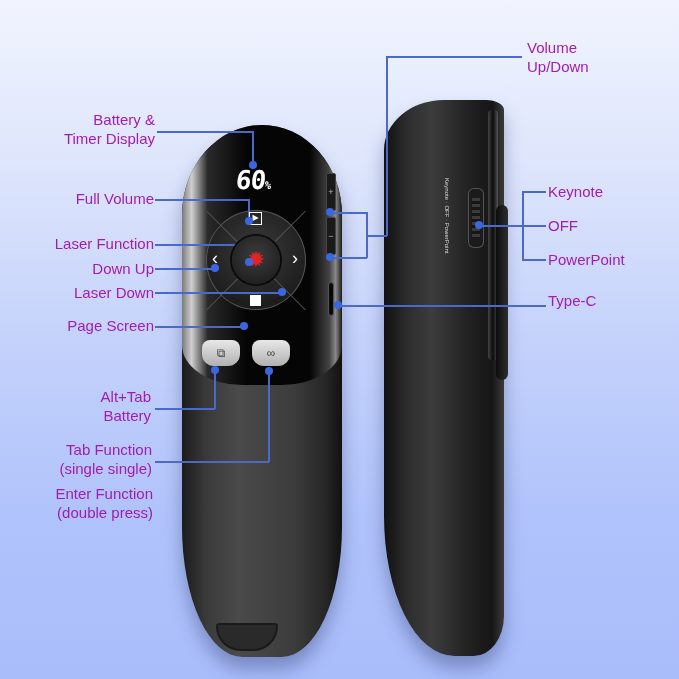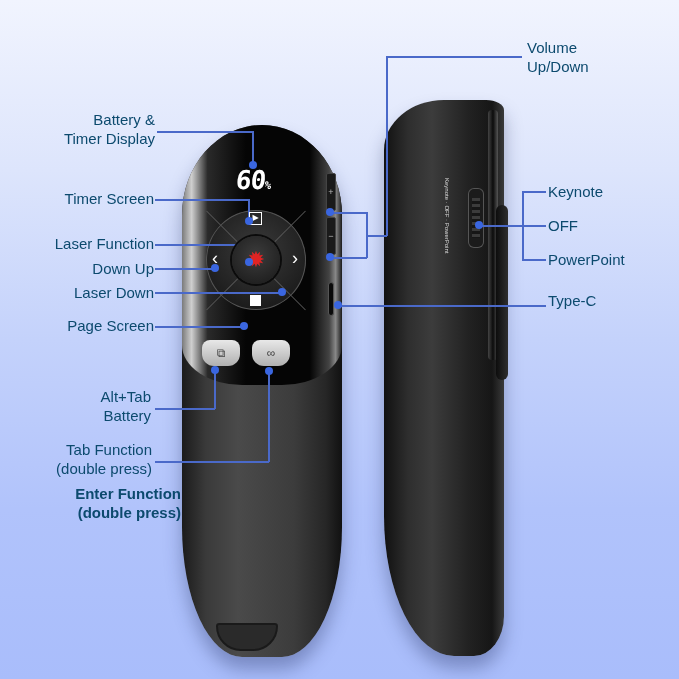--- a/index.html
+++ b/index.html
@@ -6,21 +6,21 @@
   html, body { width: 679px; height: 679px; overflow: hidden; }
   body {
     position: relative;
     font-family: "Liberation Sans", sans-serif;
     background: linear-gradient(180deg, #f1f4fe 0%, #dde5fc 25%, #c4d2fb 50%, #b1c3fb 75%, #a9bdfb 100%);
   }
   .label {
     position: absolute;
     font-size: 15px;
     line-height: 19px;
-    color: #0c4a6e;
+    color: #a21caf;
     white-space: pre-line;
   }
   .label.right { text-align: right; }
   .line { position: absolute; background: #4a69c9; }
   .dot { position: absolute; width: 8px; height: 8px; border-radius: 50%; background: #3a66e0; margin: -4px 0 0 -4px; z-index: 5; }
 
   
   .front {
     position: absolute; left: 182px; top: 125px; width: 160px; height: 532px;
     border-radius: 80px 80px 60px 60px / 90px 90px 130px 130px;
@@ -139,21 +139,21 @@
     </div>
   <div class="grip"></div>
 </div>
 
 <div class="label right" style="right:524px;top:110px;">Battery &amp;
 Timer Display</div>
 <div class="line" style="left:157px;top:131px;width:96px;height:1.5px;"></div>
 <div class="line" style="left:252px;top:131px;width:1.5px;height:34px;"></div>
 <div class="dot" style="left:253px;top:165px;"></div>
 
-<div class="label right" style="right:525px;top:189px;">Timer Screen</div>
+<div class="label right" style="right:525px;top:189px;">Full Volume</div>
 <div class="line" style="left:155px;top:199px;width:93px;height:1.5px;"></div>
 <div class="line" style="left:248px;top:199px;width:1.5px;height:22px;"></div>
 <div class="dot" style="left:249px;top:221px;"></div>
 
 <div class="label right" style="right:525px;top:234px;">Laser Function</div>
 <div class="line" style="left:155px;top:244px;width:93px;height:1.5px;"></div>
 <div class="line" style="left:248px;top:244px;width:1.5px;height:18px;"></div>
 <div class="dot" style="left:249px;top:262px;"></div>
 
 <div class="label right" style="right:525px;top:259px;">Down Up</div>
@@ -168,26 +168,26 @@
 <div class="line" style="left:155px;top:326px;width:89px;height:1.5px;"></div>
 <div class="dot" style="left:244px;top:326px;"></div>
 
 <div class="label right" style="right:528px;top:387px;">Alt+Tab
 Battery</div>
 <div class="line" style="left:155px;top:408px;width:60px;height:1.5px;"></div>
 <div class="line" style="left:214px;top:370px;width:1.5px;height:39px;"></div>
 <div class="dot" style="left:215px;top:370px;"></div>
 
 <div class="label right" style="right:527px;top:440px;">Tab Function
-(double press)</div>
+(single single)</div>
 <div class="line" style="left:155px;top:461px;width:114px;height:1.5px;"></div>
 <div class="line" style="left:268px;top:371px;width:1.5px;height:91px;"></div>
 <div class="dot" style="left:269px;top:371px;"></div>
 
-<div class="label right" style="right:498px;top:484px;font-weight:bold;">Enter Function
+<div class="label right" style="right:526px;top:484px;">Enter Function
 (double press)</div>
 
 <div class="label" style="left:527px;top:38px;">Volume
 Up/Down</div>
 <div class="line" style="left:386px;top:56px;width:136px;height:1.5px;"></div>
 <div class="line" style="left:386px;top:56px;width:1.5px;height:180px;"></div>
 <div class="line" style="left:366px;top:235px;width:21px;height:1.5px;"></div>
 <div class="line" style="left:366px;top:212px;width:1.5px;height:46px;"></div>
 <div class="line" style="left:330px;top:212px;width:37px;height:1.5px;"></div>
 <div class="line" style="left:330px;top:257px;width:37px;height:1.5px;"></div>

